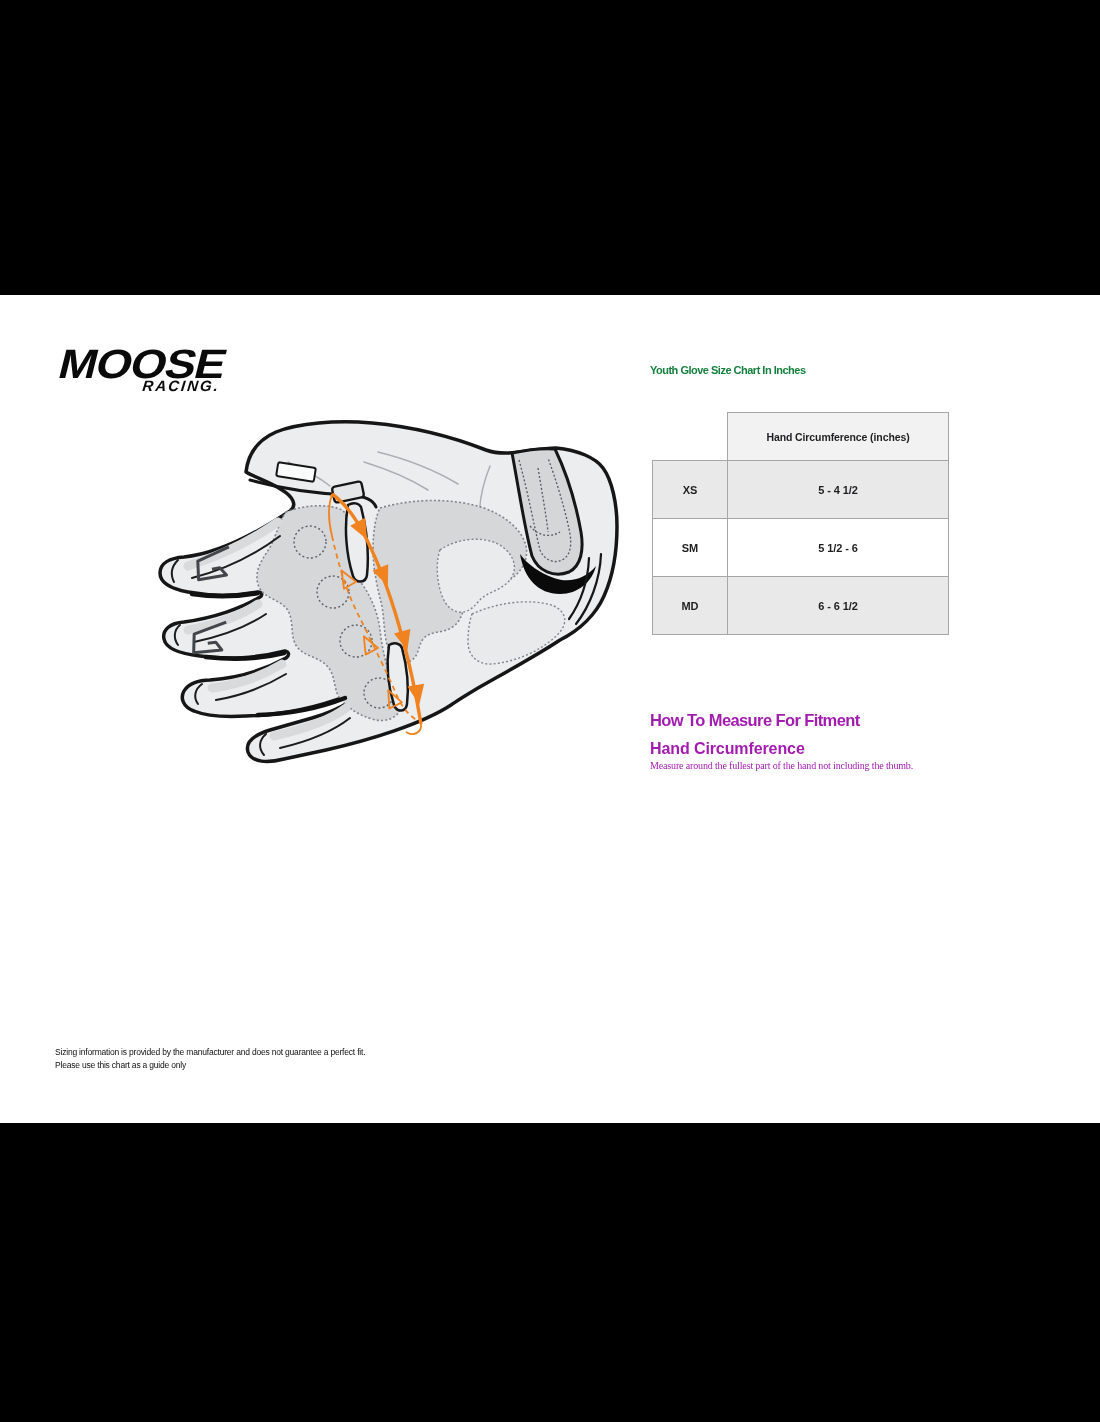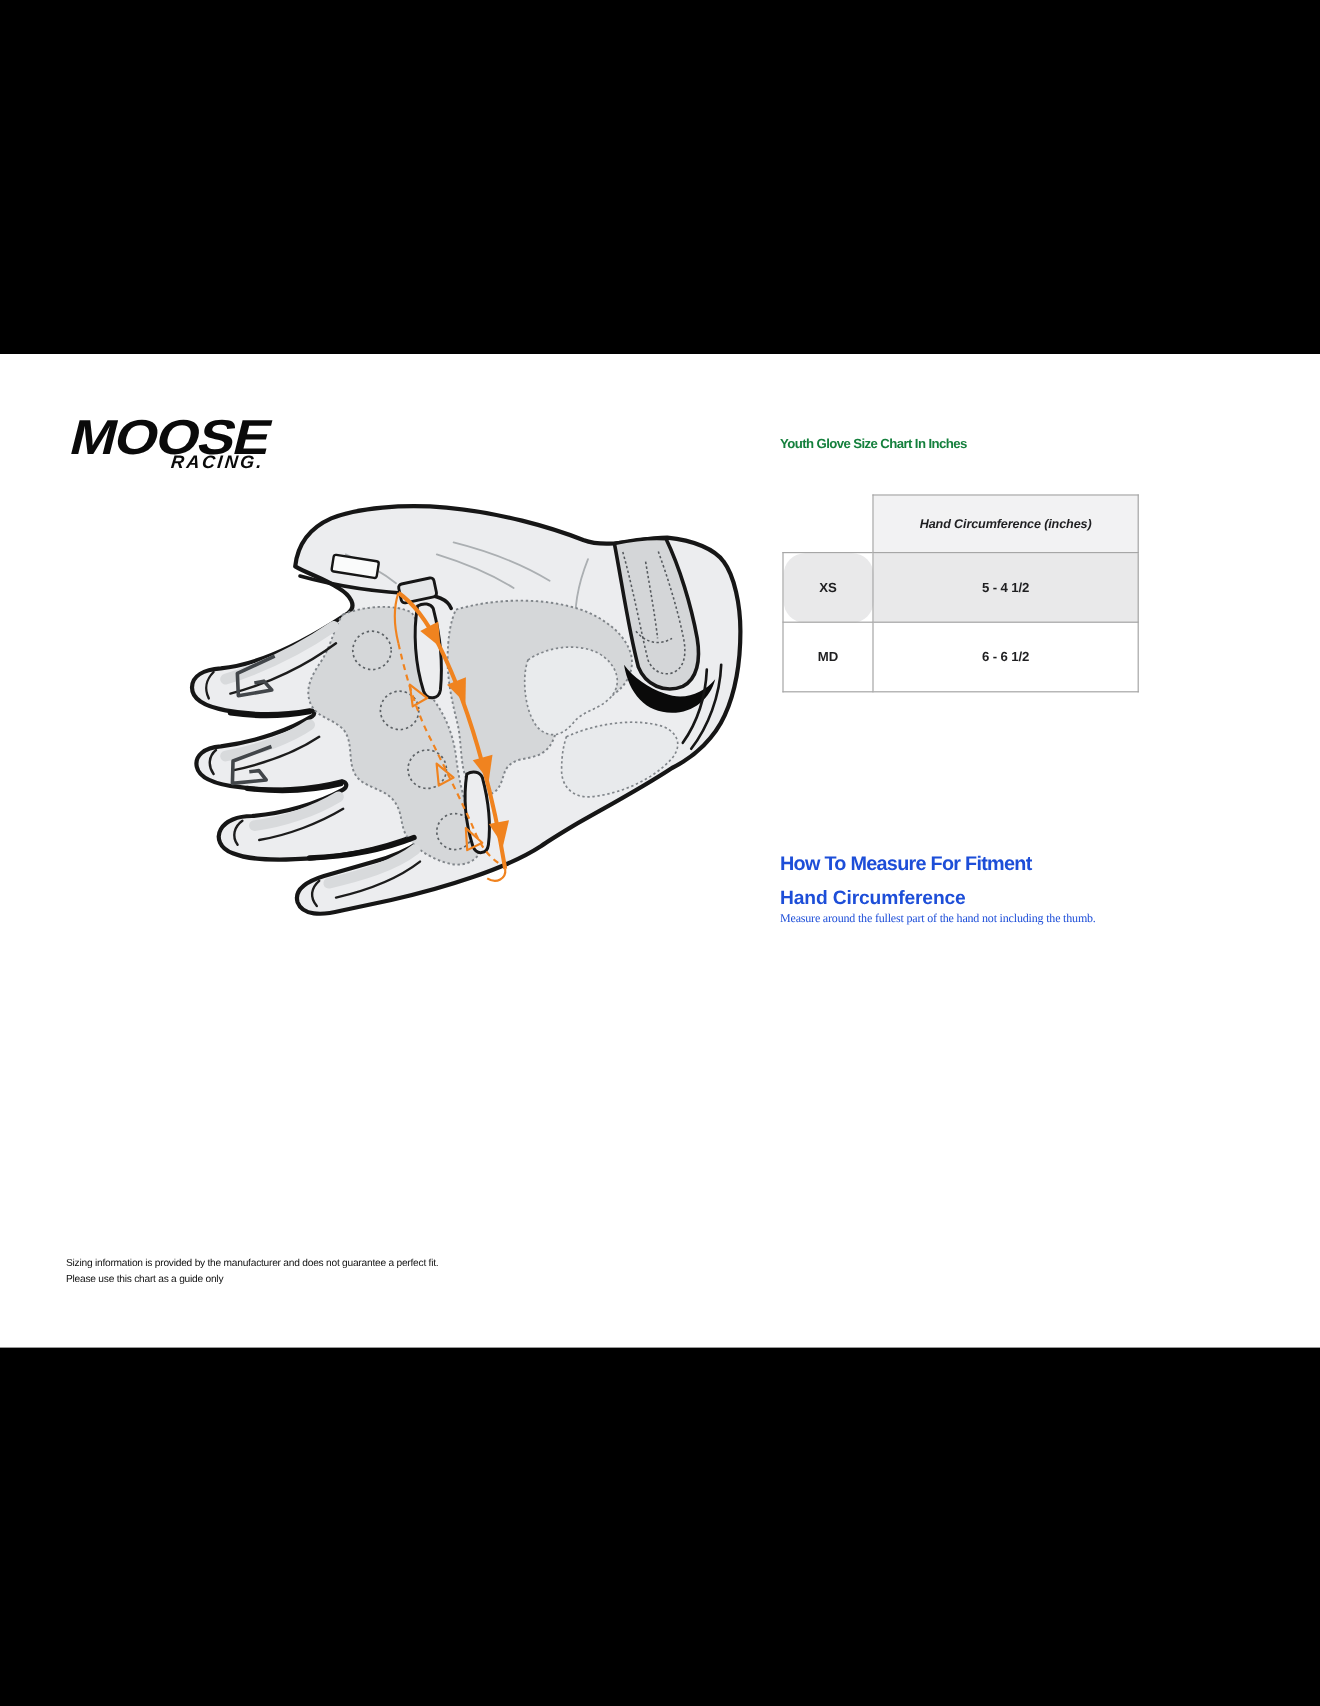--- a/index.html
+++ b/index.html
@@ -16,30 +16,30 @@
   .logo .racing{font-weight:bold;font-style:italic;font-size:15px;letter-spacing:2px;
         text-align:right;margin-top:-6px;transform:skewX(-6deg);}
 
   
   .chart-title{position:absolute;left:650px;top:364px;font-size:11px;font-weight:bold;
         letter-spacing:-0.5px;color:#15803d;white-space:nowrap;}
   table.size-chart{position:absolute;left:652px;top:412px;border-collapse:collapse;
         color:#1f1f21;}
   table.size-chart th,table.size-chart td{border:1px solid #a6a6a6;text-align:center;
         vertical-align:middle;font-size:11px;font-weight:bold;letter-spacing:-0.1px;}
-  table.size-chart thead tr{height:48px;font-style:italic;}
+  table.size-chart thead tr{height:48px;}
   table.size-chart tbody tr{height:58px;}
-  table.size-chart .c1{width:72px;border-radius:18px;}
+  table.size-chart .c1{width:72px;}
   table.size-chart .c2{width:218px;}
   table.size-chart thead th.empty{border:none;background:transparent;}
   table.size-chart thead th.colhead{background:#f2f2f3;font-size:10.5px;}
   table.size-chart tbody tr:nth-child(odd) td{background:#e9e9ea;}
   table.size-chart tbody tr:nth-child(even) td{background:#ffffff;}
 
-  .howto{position:absolute;left:650px;top:711px;width:302px;color:#1d4ed8;}
+  .howto{position:absolute;left:650px;top:711px;width:302px;color:#a21caf;}
   .howto h2{margin:0;font-size:16.5px;font-weight:bold;letter-spacing:-0.6px;white-space:nowrap;}
   .howto h3{margin:10px 0 0 0;font-size:16px;font-weight:bold;letter-spacing:-0.1px;}
   .howto p{margin:1px 0 4px 0;font-size:10px;line-height:13px;letter-spacing:-0.15px;font-family:Liberation Serif, serif;}
 
   .disclaimer{position:absolute;left:55px;top:1046px;font-size:8.5px;font-weight:normal;
         line-height:13px;letter-spacing:-0.2px;color:#111;}
 
   .glove-wrap{position:absolute;left:140px;top:408px;width:485px;height:380px;}
 </style>
 </head>
@@ -197,20 +197,24 @@
         <th class="empty c1"></th>
         <th class="colhead c2">Hand Circumference (inches)</th>
       </tr>
     </thead>
     <tbody>
       <tr>
         <td class="c1">XS</td>
         <td class="c2">5 - 4 1/2</td>
       </tr>
       <tr>
+        <td class="c1">SM</td>
+        <td class="c2">5 1/2 - 6</td>
+      </tr>
+      <tr>
         <td class="c1">MD</td>
         <td class="c2">6 - 6 1/2</td>
       </tr>
     </tbody>
   </table>
 
   <div class="howto">
     <h2>How To Measure For Fitment</h2>
     <h3>Hand Circumference</h3>
     <p>Measure around the fullest part of the hand not including the thumb.</p>

